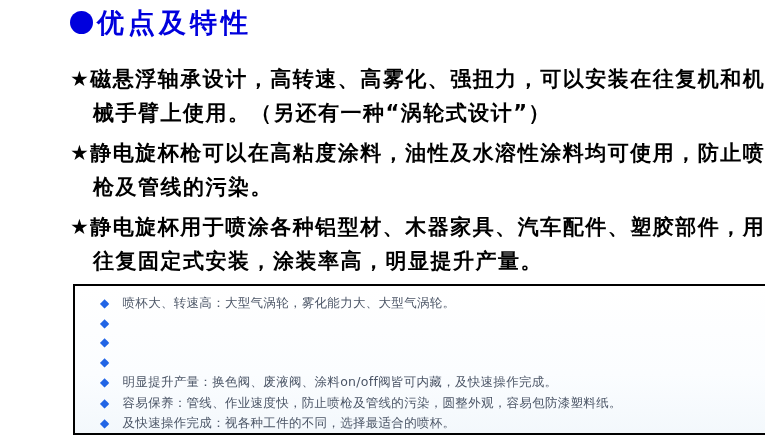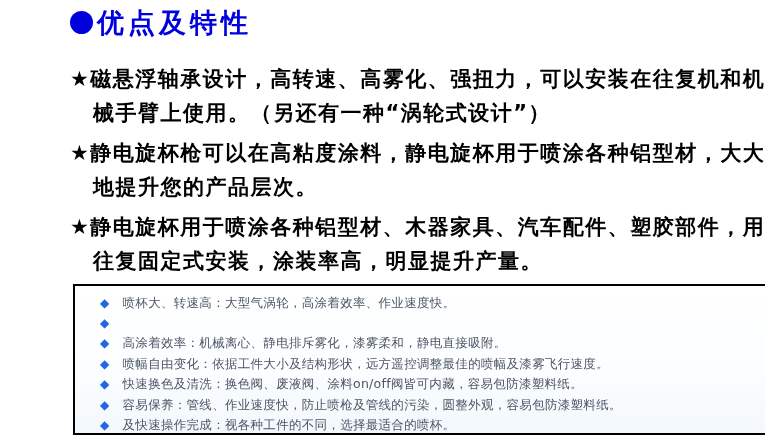--- a/index.html
+++ b/index.html
@@ -97,43 +97,41 @@
 
 <div class="page">
 
   <div class="heading">
     <span class="dot"></span>
     <span class="heading-text">优点及特性</span>
   </div>
 
   <div class="features">
     <p class="feature"><span class="star">★</span><span>磁悬浮轴承设计，高转速、高雾化、强扭力，可以安装在往复机和机械手臂上使用。（另还有一种“涡轮式设计”）</span></p>
-    <p class="feature"><span class="star">★</span><span>静电旋杯枪可以在高粘度涂料，静电旋杯用于喷涂各种铝型材，大大地提升您的产品层次。</span></p>
+    <p class="feature"><span class="star">★</span><span>静电旋杯枪可以在高粘度涂料，油性及水溶性涂料均可使用，防止喷枪及管线的污染。</span></p>
     <p class="feature"><span class="star">★</span><span>静电旋杯用于喷涂各种铝型材、木器家具、汽车配件、塑胶部件，用往复固定式安装，涂装率高，明显提升产量。</span></p>
   </div>
 
   <div class="details-box">
     <div class="detail-item">
         <span class="diamond">◆</span>
-        <span>喷杯大、转速高：大型气涡轮，高涂着效率、作业速度快。</span>
+        <span>喷杯大、转速高：大型气涡轮，雾化能力大、大型气涡轮。</span>
       </div>
     <div class="detail-item">
         <span class="diamond">◆</span>
       </div>
     <div class="detail-item">
         <span class="diamond">◆</span>
-        <span>高涂着效率：机械离心、静电排斥雾化，漆雾柔和，静电直接吸附。</span>
       </div>
     <div class="detail-item">
         <span class="diamond">◆</span>
-        <span>喷幅自由变化：依据工件大小及结构形状，远方遥控调整最佳的喷幅及漆雾飞行速度。</span>
       </div>
     <div class="detail-item">
         <span class="diamond">◆</span>
-        <span>快速换色及清洗：换色阀、废液阀、涂料on/off阀皆可内藏，容易包防漆塑料纸。</span>
+        <span>明显提升产量：换色阀、废液阀、涂料on/off阀皆可内藏，及快速操作完成。</span>
       </div>
     <div class="detail-item">
         <span class="diamond">◆</span>
         <span>容易保养：管线、作业速度快，防止喷枪及管线的污染，圆整外观，容易包防漆塑料纸。</span>
       </div>
     <div class="detail-item">
         <span class="diamond">◆</span>
         <span>及快速操作完成：视各种工件的不同，选择最适合的喷杯。</span>
       </div>
   </div>

